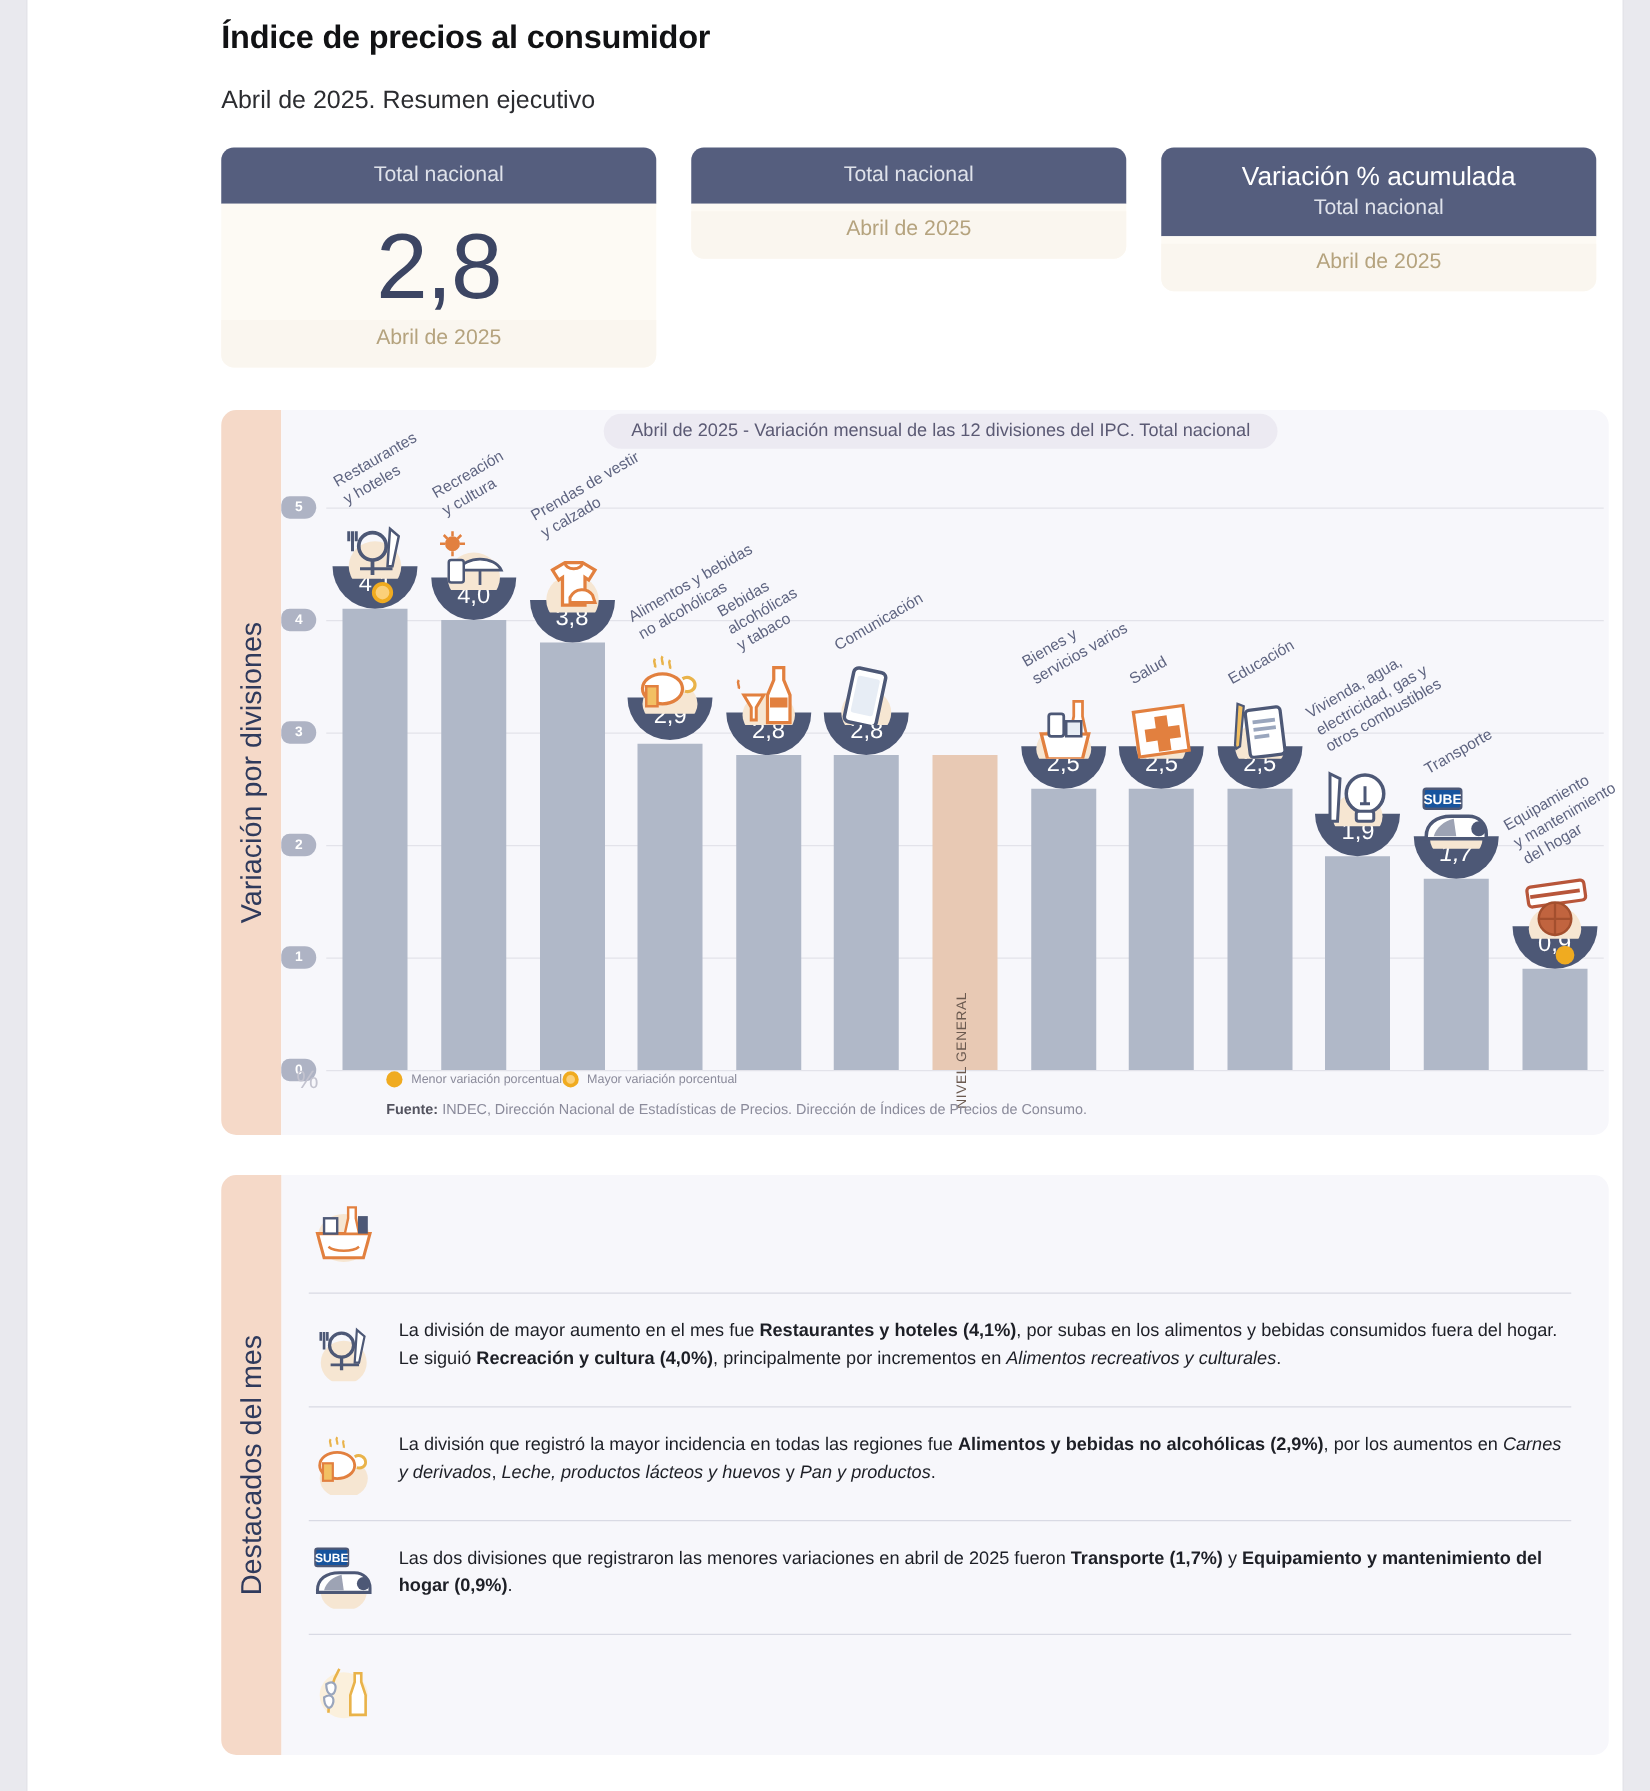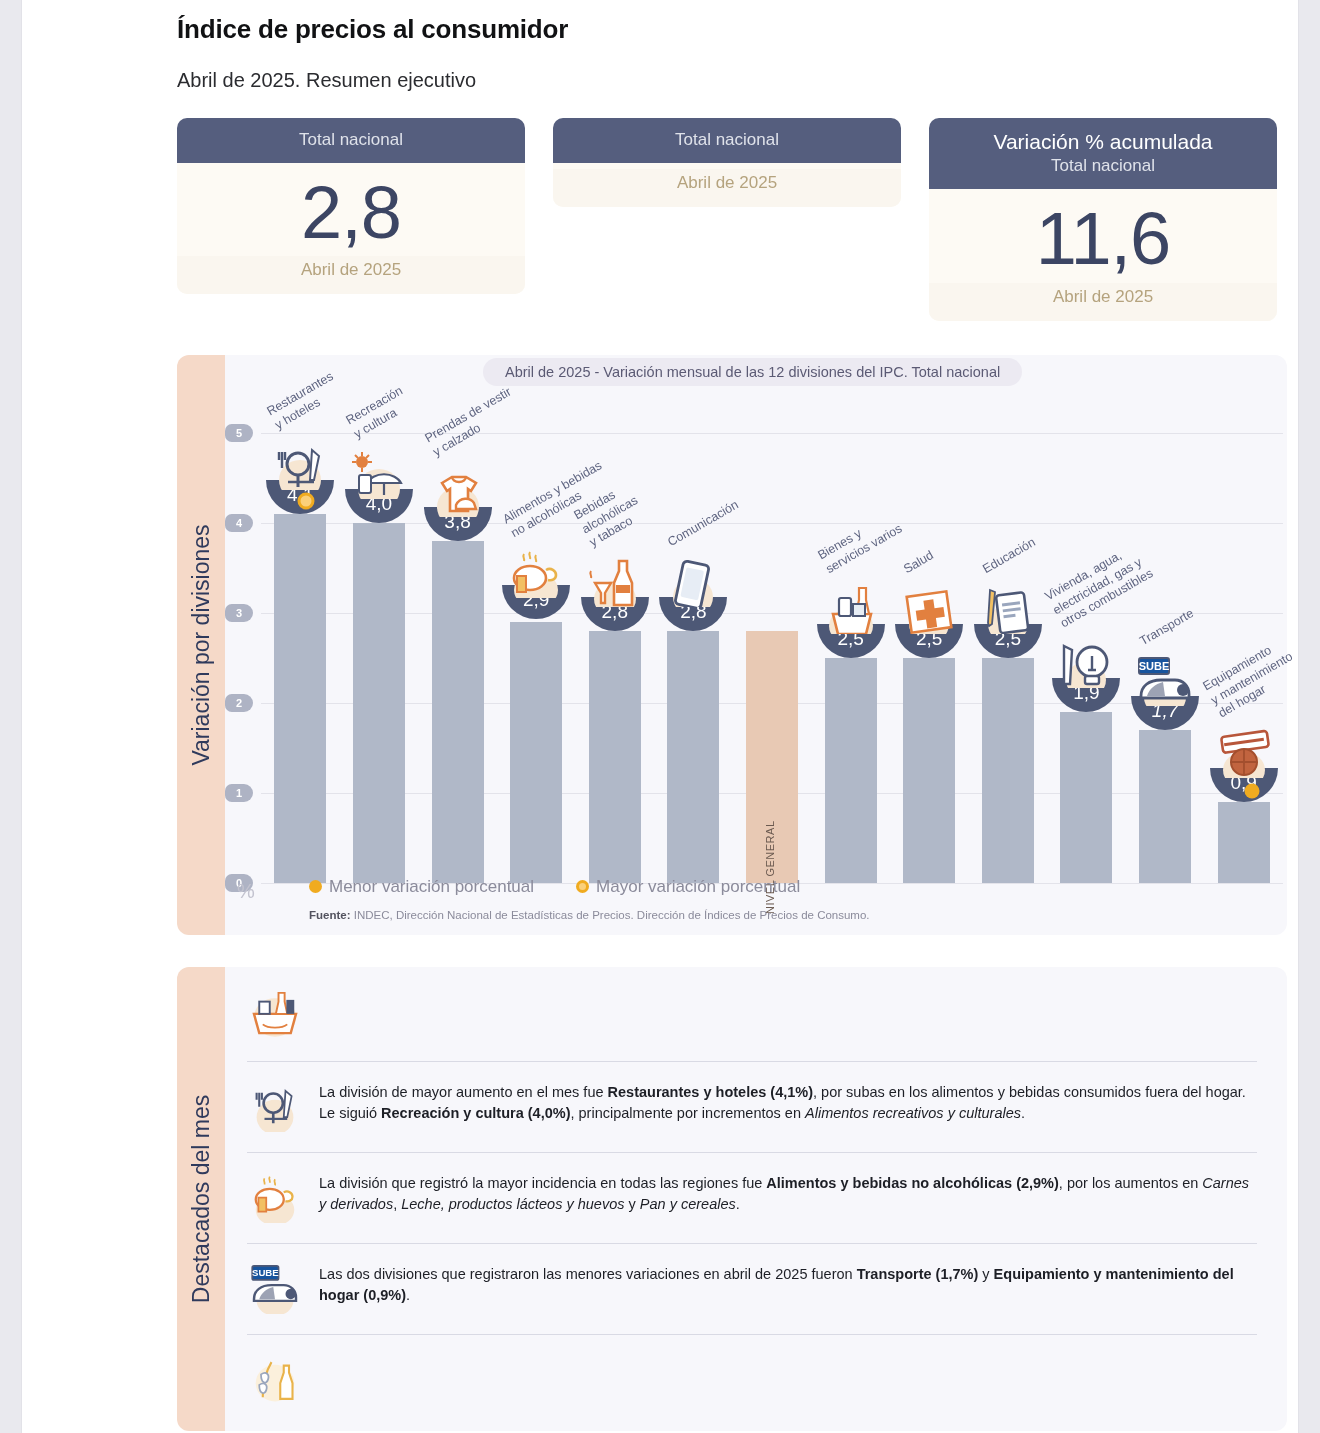--- a/index.html
+++ b/index.html
@@ -120,22 +120,22 @@
   }
   .marker-ring {
     position:absolute; width:17px; height:17px; border-radius:50%;
     background:#fbd07a; border:3px solid #f0ab20;
     transform:translate(-50%,-50%);
   }
   .pct-label {
     position:absolute; left:12px; bottom:32px; font-size:20px; color:#c3c3cf;
   }
   .legend {
-    position:absolute; left:84px; bottom:38px; font-size:17px; color:#8b8b9b;
-    display:flex; gap:42px; align-items:flex-start;
+    position:absolute; left:84px; bottom:38px; font-size:10px; color:#8b8b9b;
+    display:flex; align-items:flex-start;
   }
   .legend .it { display:flex; align-items:center; gap:7px; }
   .lg-dot { width:13px;height:13px;border-radius:50%;background:#f0ab20; }
   .lg-ring { width:13px;height:13px;border-radius:50%;background:#fbd07a;border:3px solid #f0ab20; }
   .chart-source {
     position:absolute; left:84px; bottom:14px; font-size:11.5px; color:#8b8b9b;
   }
   .chart-source b { color:#53535f; }
 
   
@@ -186,21 +186,20 @@
           <div class="kpi-body">
             <div class="kpi-foot">Abril de 2025</div>
           </div>
         </div>
         <div class="kpi">
           <div class="kpi-head">
             <div class="t1">Variación % acumulada</div>
             <div class="t2">Total nacional</div>
           </div>
           <div class="kpi-body">
-            <div class="kpi-val">11,6</div>
             <div class="kpi-foot">Abril de 2025</div>
           </div>
         </div>
       </div>
 
   <div class="chart-wrap">
     <div class="side-rail">
       <span>Variación por divisiones</span>
     </div>
     <div class="chart-body">
@@ -435,21 +434,21 @@
             <div class="hl-txt">La división de mayor aumento en el mes fue <b>Restaurantes y hoteles (4,1%)</b>, por subas en los alimentos y bebidas consumidos fuera del hogar. Le siguió <b>Recreación y cultura (4,0%)</b>, principalmente por incrementos en <i>Alimentos recreativos y culturales</i>.</div>
           </div>
           <div class="hl-item">
             <div class="hl-ico"><svg width="56" height="56" viewBox="0 0 64 50">
                 <ellipse cx="32" cy="42" rx="22" ry="18" fill="#f6e6d2"></ellipse>
                 <path d="M20 6c-2 3 1 4 0 7M26 4c-2 3 1 4 0 7M32 7c-2 3 1 4 0 7" stroke="#e9b34a" stroke-width="2" fill="none"></path>
                 <ellipse cx="26" cy="30" rx="16" ry="12" fill="#ffffff" stroke="#e2803f" stroke-width="2.6"></ellipse>
                 <path d="M42 22c5-3 10 1 10 5s-4 6-8 5" fill="#ffffff" stroke="#e9b34a" stroke-width="2.6"></path>
                 <rect x="13" y="28" width="9" height="16" fill="#f2c063" stroke="#e2803f" stroke-width="2"></rect>
               </svg></div>
-            <div class="hl-txt">La división que registró la mayor incidencia en todas las regiones fue <b>Alimentos y bebidas no alcohólicas (2,9%)</b>, por los aumentos en <i>Carnes y derivados</i>, <i>Leche, productos lácteos y huevos</i> y <i>Pan y cereales</i>.</div>
+            <div class="hl-txt">La división que registró la mayor incidencia en todas las regiones fue <b>Alimentos y bebidas no alcohólicas (2,9%)</b>, por los aumentos en <i>Carnes y derivados</i>, <i>Leche, productos lácteos y huevos</i> y <i>Pan y productos</i>.</div>
           </div>
           <div class="hl-item">
             <div class="hl-ico"><svg width="56" height="56" viewBox="0 0 64 50">
                 <ellipse cx="32" cy="42" rx="21" ry="17" fill="#f6e6d2"></ellipse>
                 <rect x="6" y="2" width="30" height="16" rx="2" fill="#17549e" stroke="#4d5876" stroke-width="2"></rect>
                 <text x="21" y="14" font-size="11" font-family="Liberation Sans" fill="#fff" text-anchor="middle" font-weight="bold">SUBE</text>
                 <path d="M8 40c0-10 8-16 20-16h14c8 0 14 6 14 14v4H8z" fill="#ffffff" stroke="#4d5876" stroke-width="2.8"></path>
                 <path d="M30 26c-8 2-14 7-16 14h18z" fill="#4d5876" opacity=".55"></path>
                 <circle cx="50" cy="34" r="6" fill="#4d5876"></circle>
               </svg></div>

